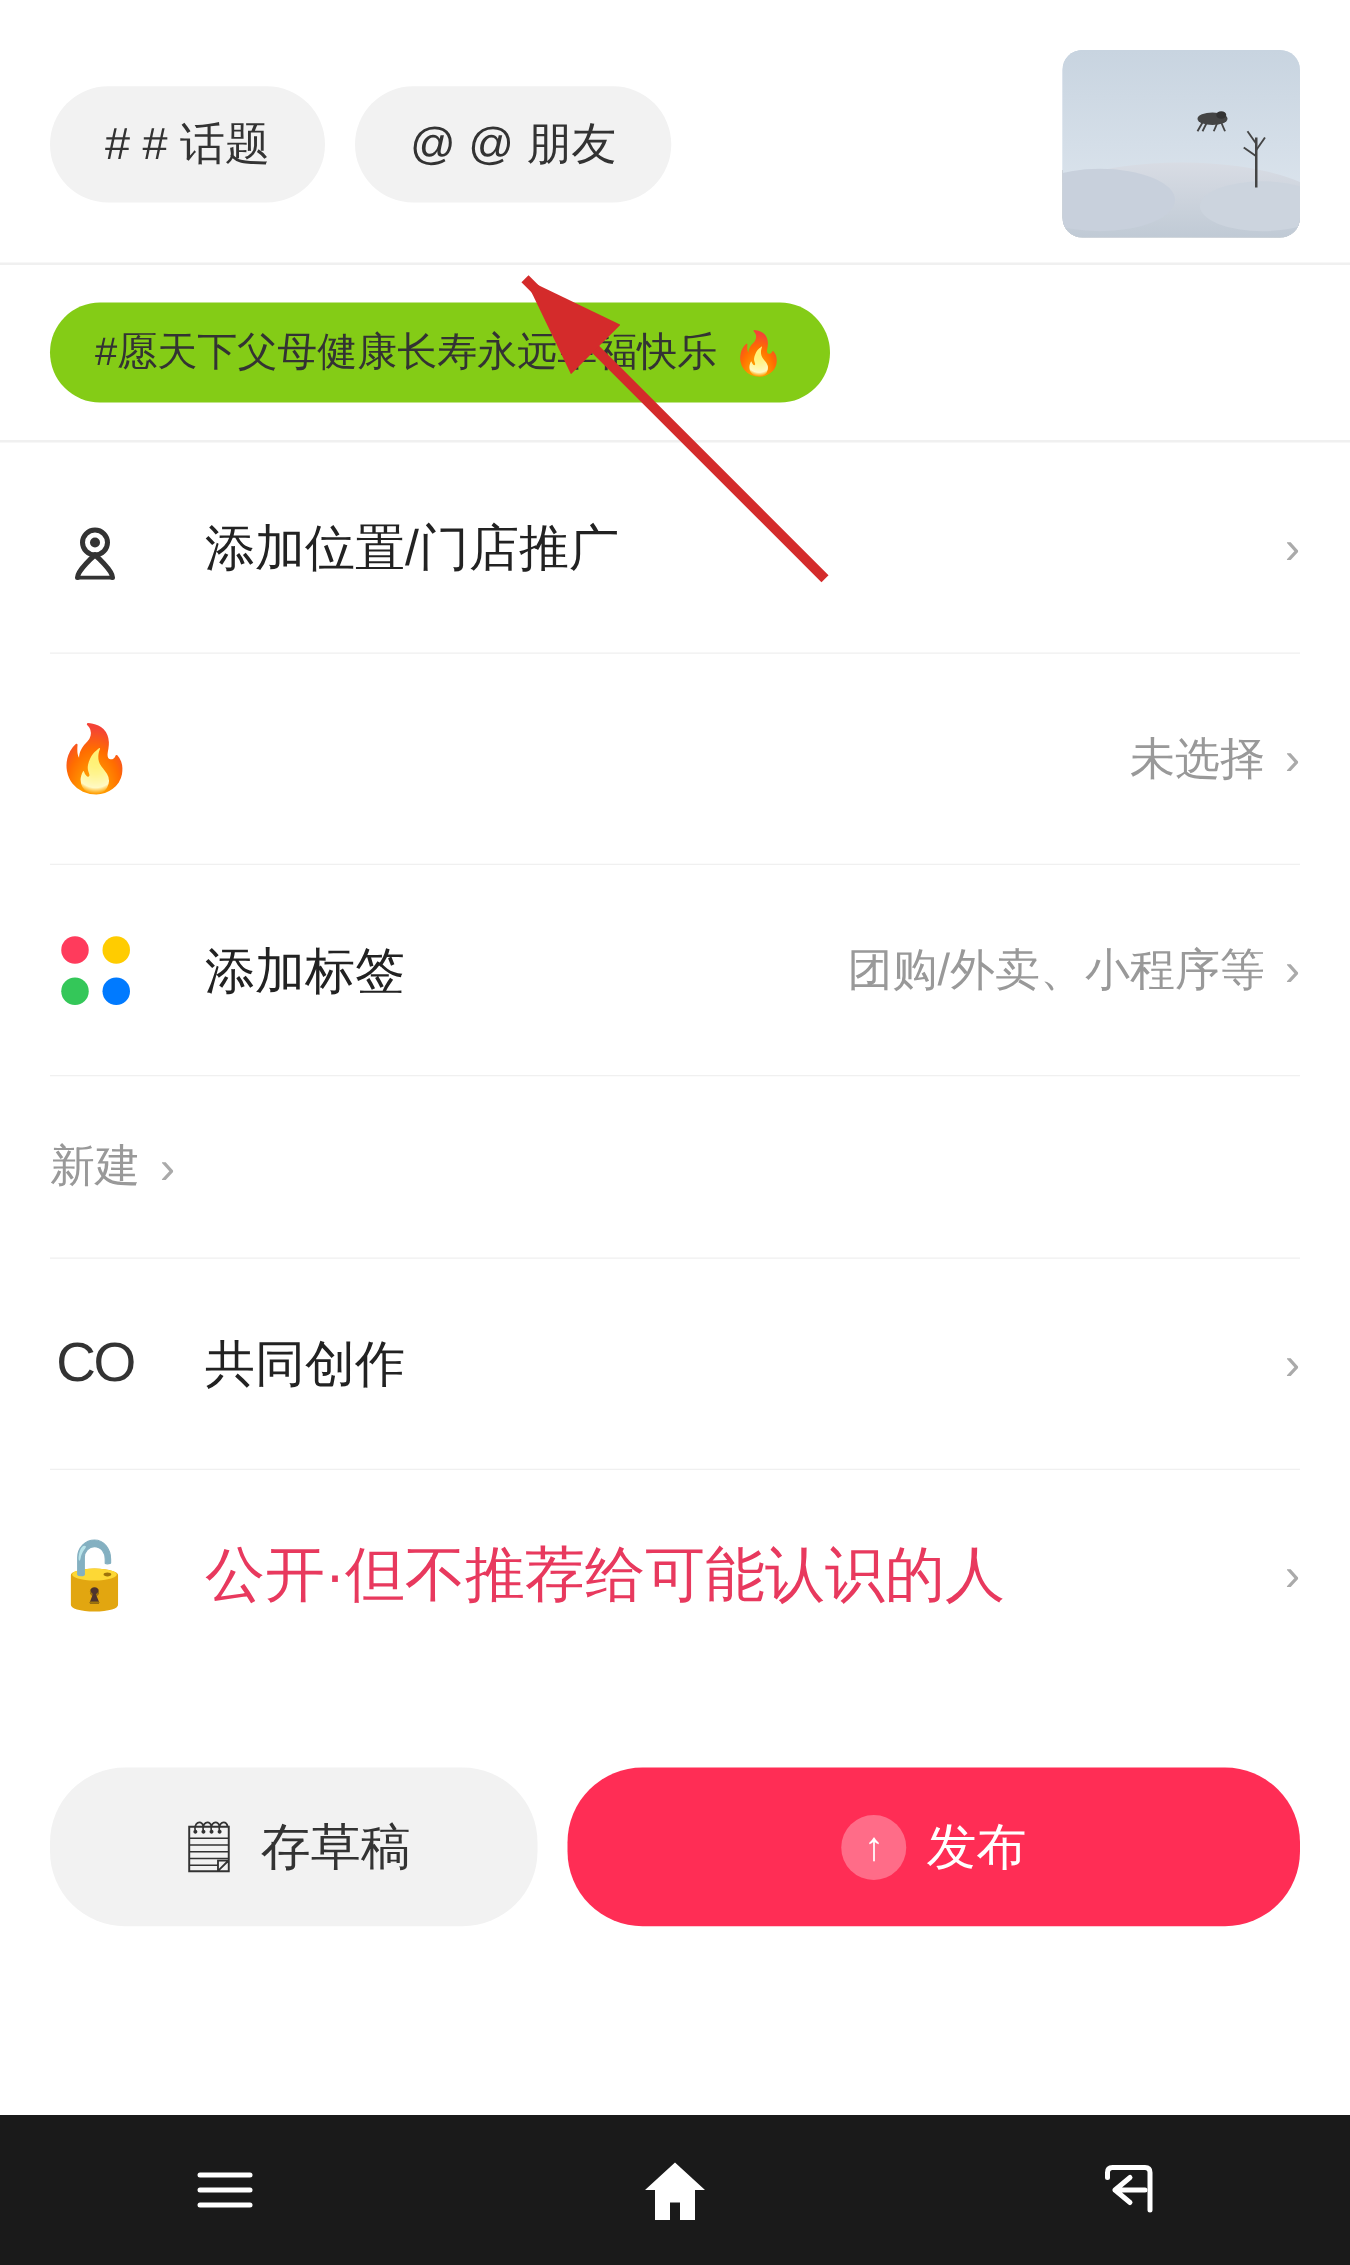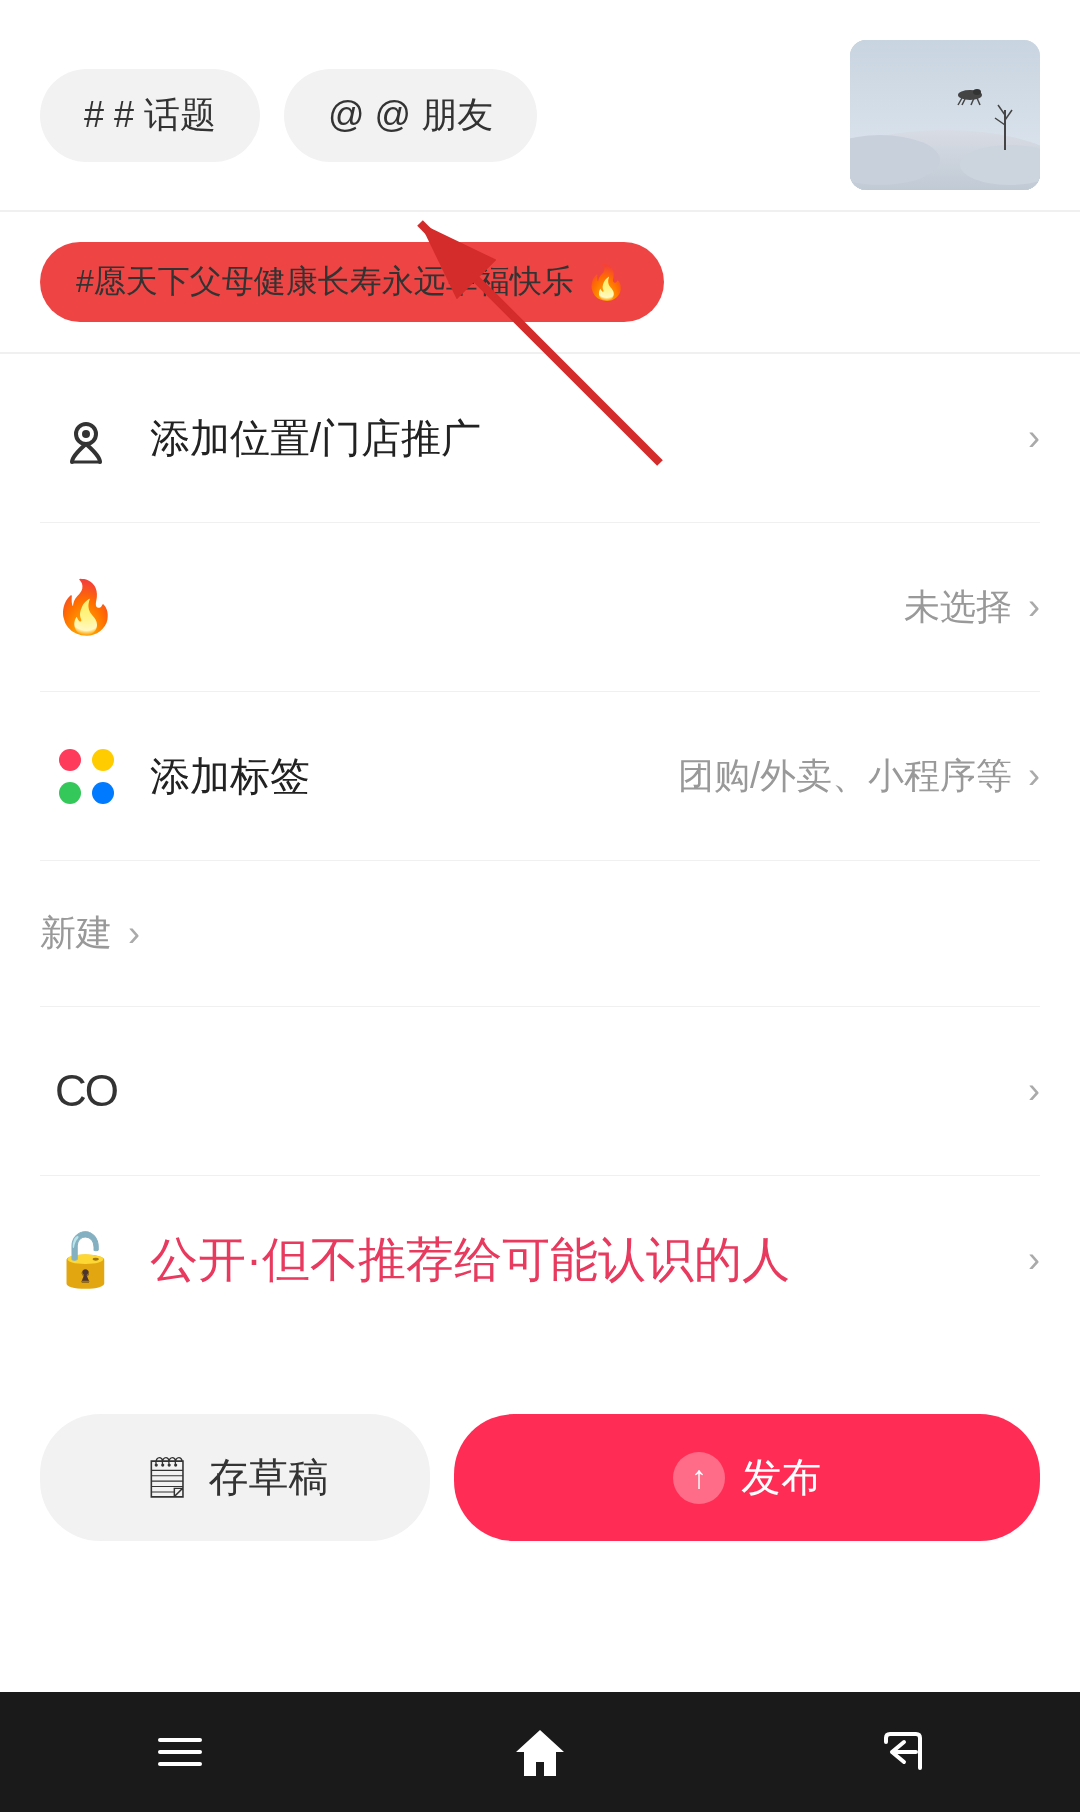--- a/index.html
+++ b/index.html
@@ -63,21 +63,21 @@
 
     
     .hashtag-row {
       padding: 30px 40px;
       display: flex;
       gap: 20px;
       overflow: hidden;
       border-bottom: 2px solid #f0f0f0;
     }
     .hashtag-chip {
-      background: #ef4444;
+      background: #84cc16;
       border-radius: 50px;
       padding: 18px 36px;
       font-size: 32px;
       color: #333;
       white-space: nowrap;
       display: flex;
       align-items: center;
       gap: 12px;
     }
     .fire-icon { font-size: 34px; }
@@ -91,22 +91,21 @@
       align-items: center;
       justify-content: space-between;
       padding: 48px 0;
       border-bottom: 1.5px solid #f0f0f0;
       cursor: pointer;
     }
     .menu-item:last-child { border-bottom: none; }
     .menu-left {
       display: flex;
       align-items: center;
-      gap: 28px;
-      margin-left: 10px;
+      gap: 52px;
     }
     .menu-icon {
       width: 72px;
       height: 72px;
       display: flex;
       align-items: center;
       justify-content: center;
       font-size: 52px;
     }
     .menu-label {
@@ -365,20 +364,21 @@
       <span>新建</span>
       <span class="chevron">›</span>
     </div>
   </div>
 
   <div class="menu-item">
     <div class="menu-left">
       <div class="menu-icon">
         <span class="co-icon">CO</span>
       </div>
+      <span class="menu-label">共同创作</span>
     </div>
     <div class="menu-right">
       <span class="chevron">›</span>
     </div>
   </div>
 
   <div class="menu-item">
     <div class="menu-left">
       <div class="menu-icon">
         <span class="lock-icon-red">🔓</span>

